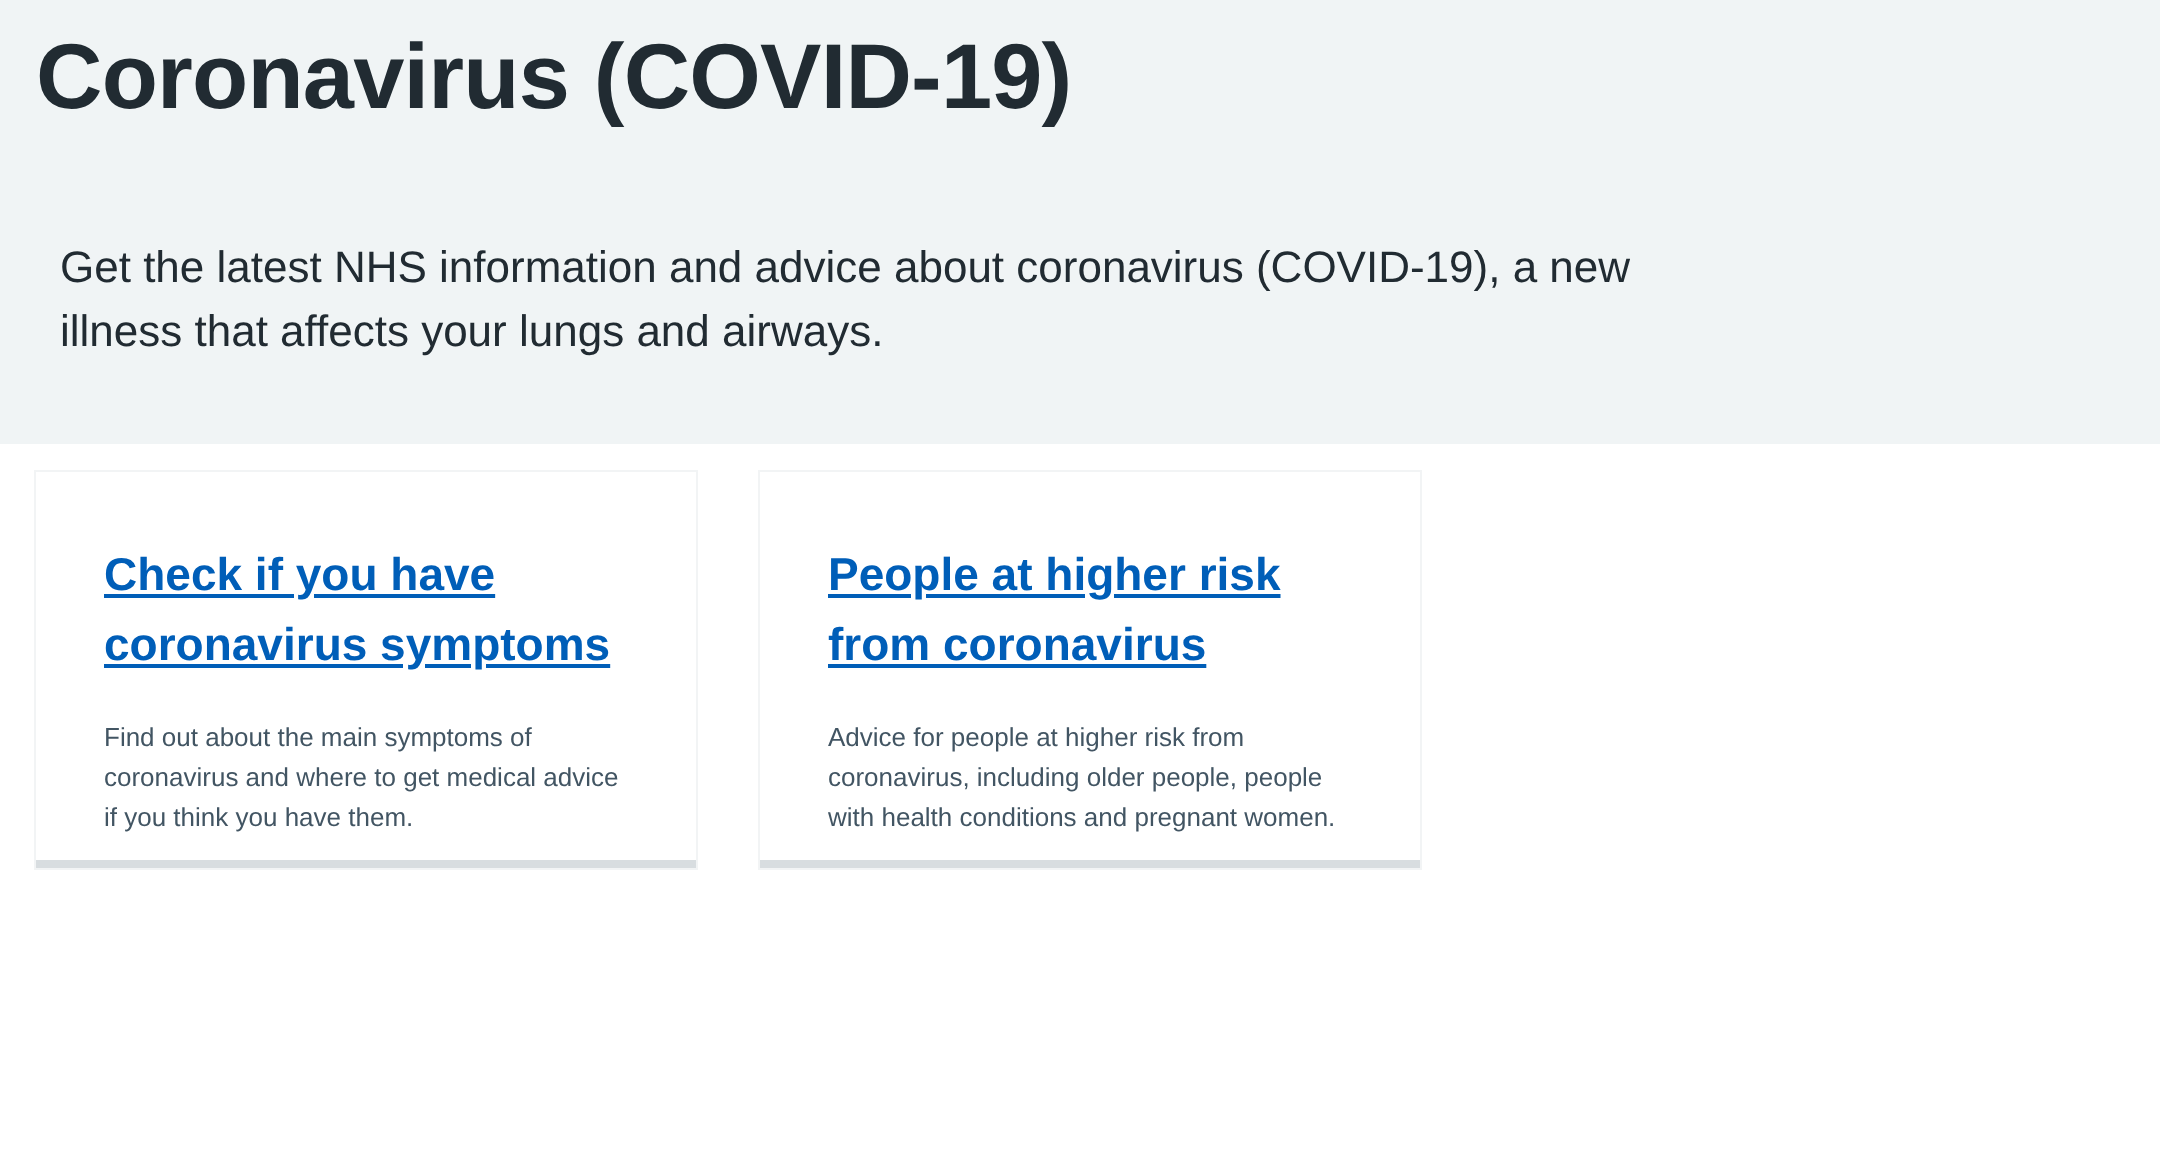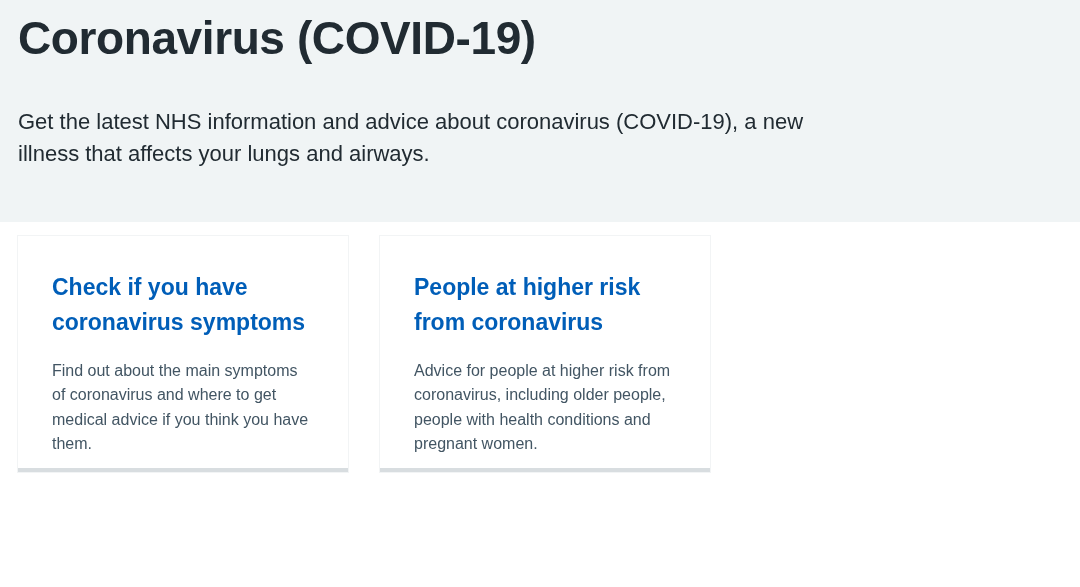--- a/index.html
+++ b/index.html
@@ -42,21 +42,21 @@
     margin: 0;
     padding: 14px 0 0 0;
     font-size: 46px;
     line-height: 1.08;
     font-weight: bold;
     color: #212b32;
     letter-spacing: -0.4px;
   }
 
   .intro {
-    margin: 0;
+    margin: 12px;
     padding-top: 42px;
     font-size: 22px;
     line-height: 1.45;
     color: #212b32;
     max-width: 790px;
   }
 
   
   .cards {
     position: absolute;
@@ -78,32 +78,33 @@
   .card-inner {
     padding: 34px 34px 0 34px;
   }
 
   .card-link {
     display: inline;
     font-size: 23px;
     line-height: 1.5;
     font-weight: bold;
     color: #005eb8;
+    text-decoration: underline;
     text-underline-offset: 2px;
     cursor: pointer;
     margin-top: 36px;
   }
   .card-link.visited {
     color: #330072;
   }
 
   .card-desc {
     margin: 0;
     padding-top: 20px;
-    font-size: 16px;
+    font-size: 13px;
     line-height: 1.52;
     color: #425563;
   }
 
   
   .card-shadow {
     box-shadow: 0 0 0 1px #f2f4f5;
   }
 </style>
 </head>

